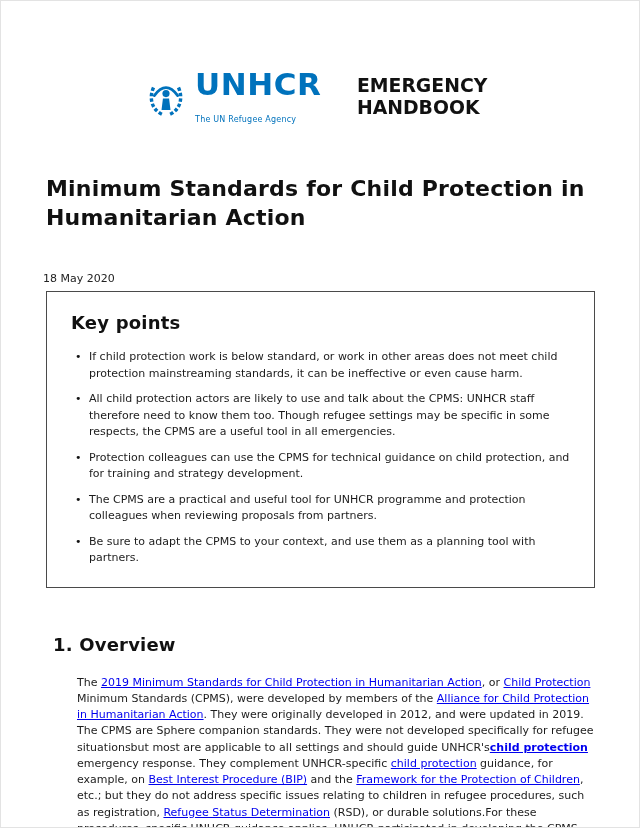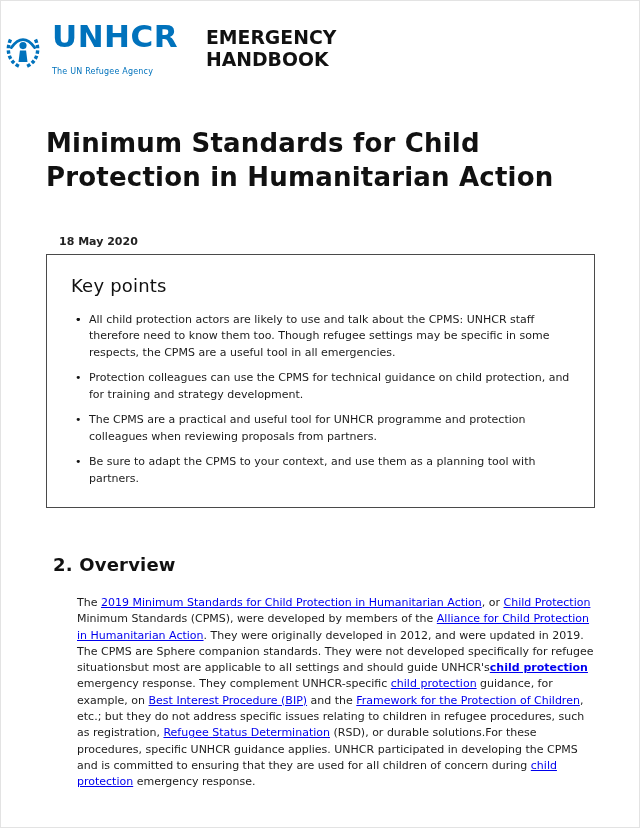--- a/index.html
+++ b/index.html
@@ -13,59 +13,59 @@
   }
   .page {
     width:640px; height:828px;
     background:#ffffff;
     border:1px solid #e3e3e3;
     overflow:hidden;
   }
 
   
   .header {
-    display:flex; align-items:center;
-    gap:28px; padding-top:20px;
+    display:flex; justify-content:center; align-items:center;
+    gap:36px; padding-top:68px;
   }
   .logo-group { display:flex; align-items:center; gap:7px; }
   .emblem { width:44px; height:48px; display:block; }
   .logo-words { display:flex; flex-direction:column; }
   .logo-word {
     font-size:31px; font-weight:bold; letter-spacing:0.5px;
     color:#0072BC; line-height:1;
   }
   .logo-tagline {
     font-size:8px; color:#0072BC; margin-top:15px; letter-spacing:0.2px;
   }
   .handbook {
     font-size:20px; font-weight:bold; color:#111;
     line-height:1.08; letter-spacing:0px;
     transform:scaleX(.94); transform-origin:left center;
   }
 
   
   .title {
     margin:50px 45px 0 45px;
-    font-size:26px; line-height:1.32; font-weight:bold; color:#111;
+    font-size:22px; line-height:1.32; font-weight:bold; color:#111;
     letter-spacing:0.2px;
   }
   .date {
-    margin:40px 0 6px 58px;
-    font-size:11px; color:#222;font-weight:bold;
+    margin:40px 0 6px 42px;
+    font-size:11px; color:#222;
   }
 
   
   .keypoints {
     margin:0 44px 0 45px;
     border:1px solid #4a4a4a;
     padding:18px 24px 20px 22px;
     background:#fff;
   }
   .keypoints h2 {
-    font-size:18px; font-weight:normal; color:#111; margin:2px 0 16px 2px;
+    font-size:18px; font-weight:bold; color:#111; margin:2px 0 16px 2px;
     letter-spacing:0.2px;
   }
   .keypoints ul { list-style:none; padding-left:6px; }
   .keypoints li {
     font-size:11px; line-height:1.5; color:#1c1c1c;
     margin-bottom:9px; padding-left:14px; position:relative;
   }
   .keypoints li:last-child { margin-bottom:0; }
   .keypoints li .bullet {
     position:absolute; left:0; top:0; font-size:11px; color:#111;
@@ -111,20 +111,21 @@
   <h1 class="title">Minimum Standards for Child Protection in Humanitarian Action</h1>
 
   <div class="date">18 May 2020</div>
 
   <div class="keypoints">
     <h2>Key points</h2>
     <ul>
 
         <li>
           <span class="bullet">•</span>
+          <span>If child protection work is below standard, or work in other areas does not meet child protection mainstreaming standards, it can be ineffective or even cause harm.</span>
         </li>
 
         <li>
           <span class="bullet">•</span>
           <span>All child protection actors are likely to use and talk about the CPMS: UNHCR staff therefore need to know them too. Though refugee settings may be specific in some respects, the CPMS are a useful tool in all emergencies.</span>
         </li>
 
         <li>
           <span class="bullet">•</span>
           <span>Protection colleagues can use the CPMS for technical guidance on child protection, and for training and strategy development.</span>
@@ -135,16 +136,16 @@
           <span>The CPMS are a practical and useful tool for UNHCR programme and protection colleagues when reviewing proposals from partners.</span>
         </li>
 
         <li>
           <span class="bullet">•</span>
           <span>Be sure to adapt the CPMS to your context, and use them as a planning tool with partners.</span>
         </li>
       </ul>
   </div>
 
-  <h2 class="overview-heading">2. Overview</h2>
+  <h2 class="overview-heading">1. Overview</h2>
   <p class="overview-paragraph"><span>The </span><a href="#" class="lnk">2019 Minimum Standards for Child Protection in Humanitarian Action</a><span>, or </span><a href="#" class="lnk">Child Protection</a><span> Minimum Standards (CPMS), were developed by members of the </span><a href="#" class="lnk">Alliance for Child Protection in Humanitarian Action</a><span>. They were originally developed in 2012, and were updated in 2019. The CPMS are Sphere companion standards. They were not developed specifically for refugee situationsbut most are applicable to all settings and should guide UNHCR's</span><a href="#" class="lnk bold">child protection</a><span> emergency response. They complement UNHCR-specific </span><a href="#" class="lnk">child protection</a><span> guidance, for example, on </span><a href="#" class="lnk">Best Interest Procedure (BIP)</a><span> and the </span><a href="#" class="lnk">Framework for the Protection of Children</a><span>, etc.; but they do not address specific issues relating to children in refugee procedures, such as registration, </span><a href="#" class="lnk">Refugee Status Determination</a><span> (RSD), or durable solutions.For these procedures, specific UNHCR guidance applies. UNHCR participated in developing the CPMS and is committed to ensuring that they are used for all children of concern during </span><a href="#" class="lnk">child protection</a><span> emergency response.</span></p>
 
 </div>
 
 </body></html>

